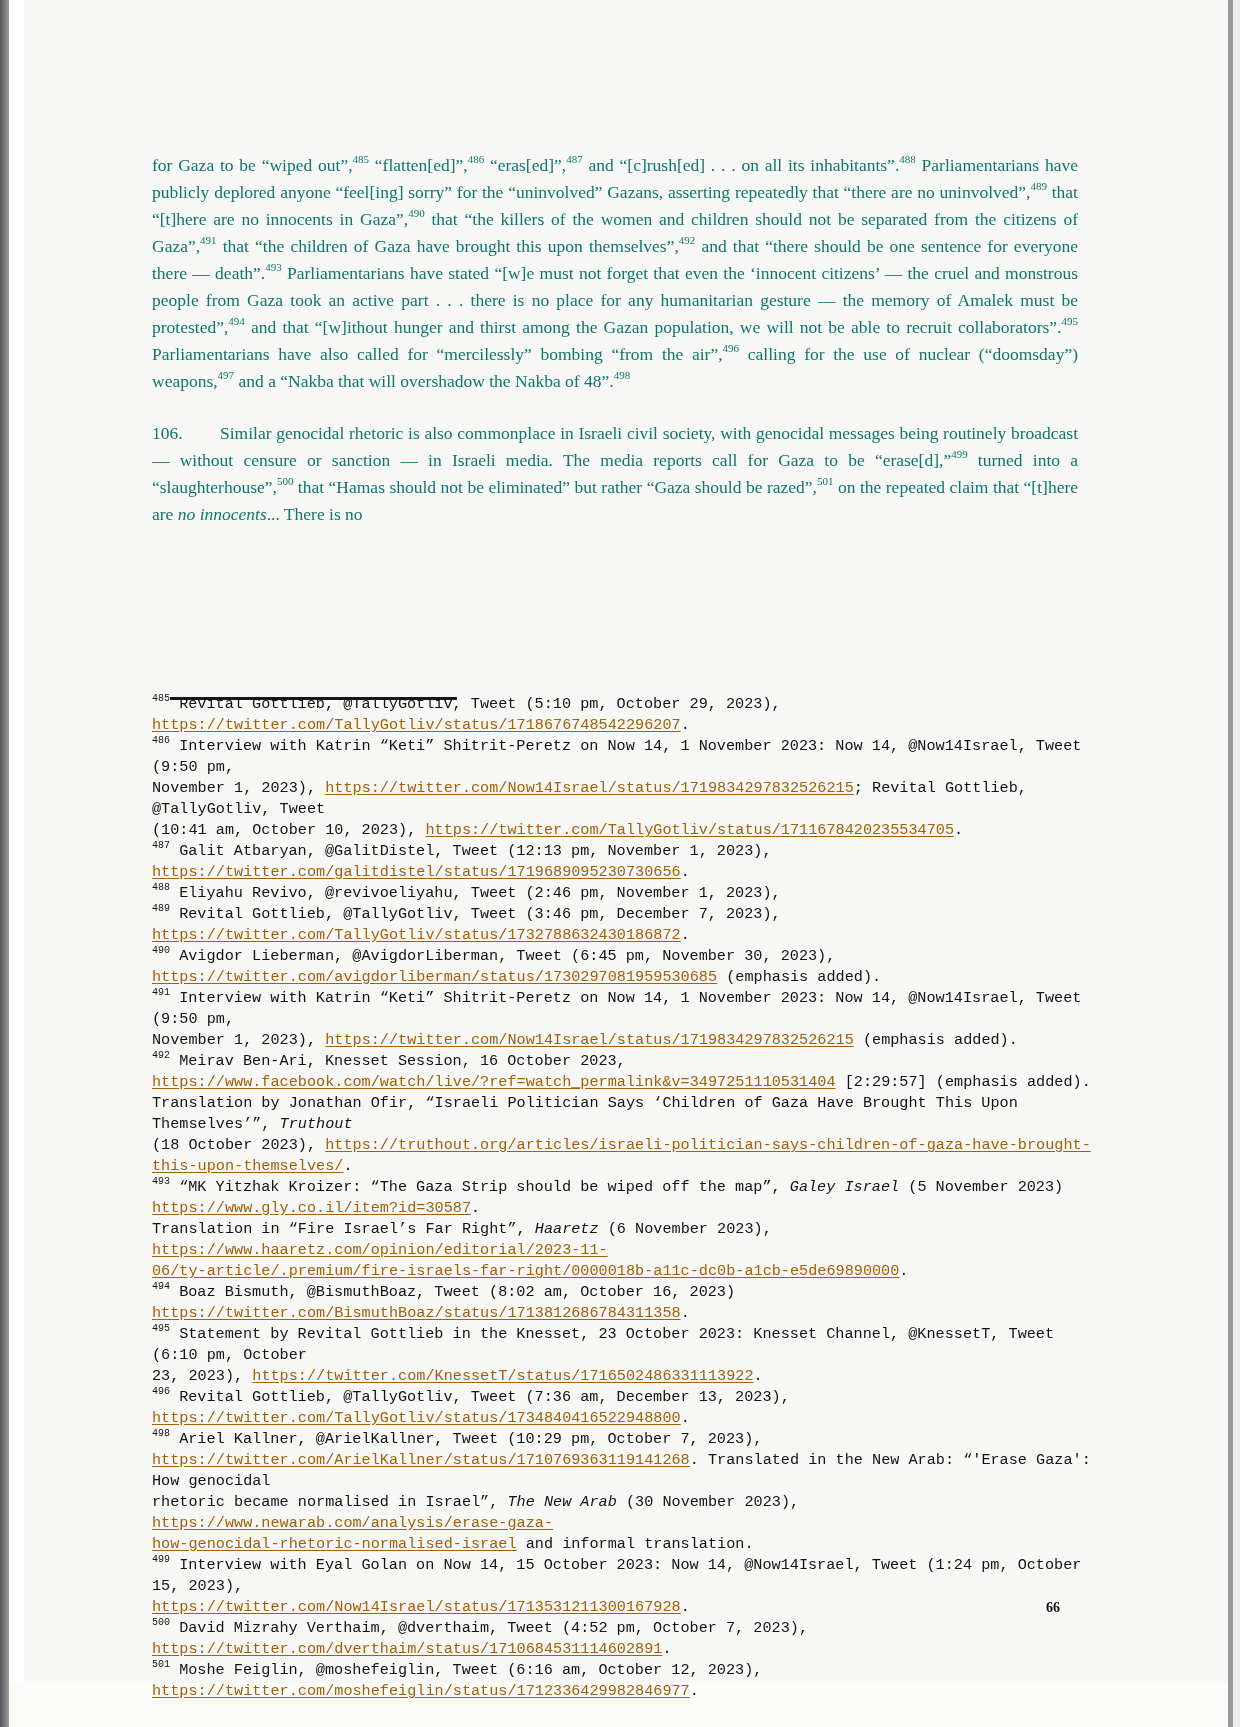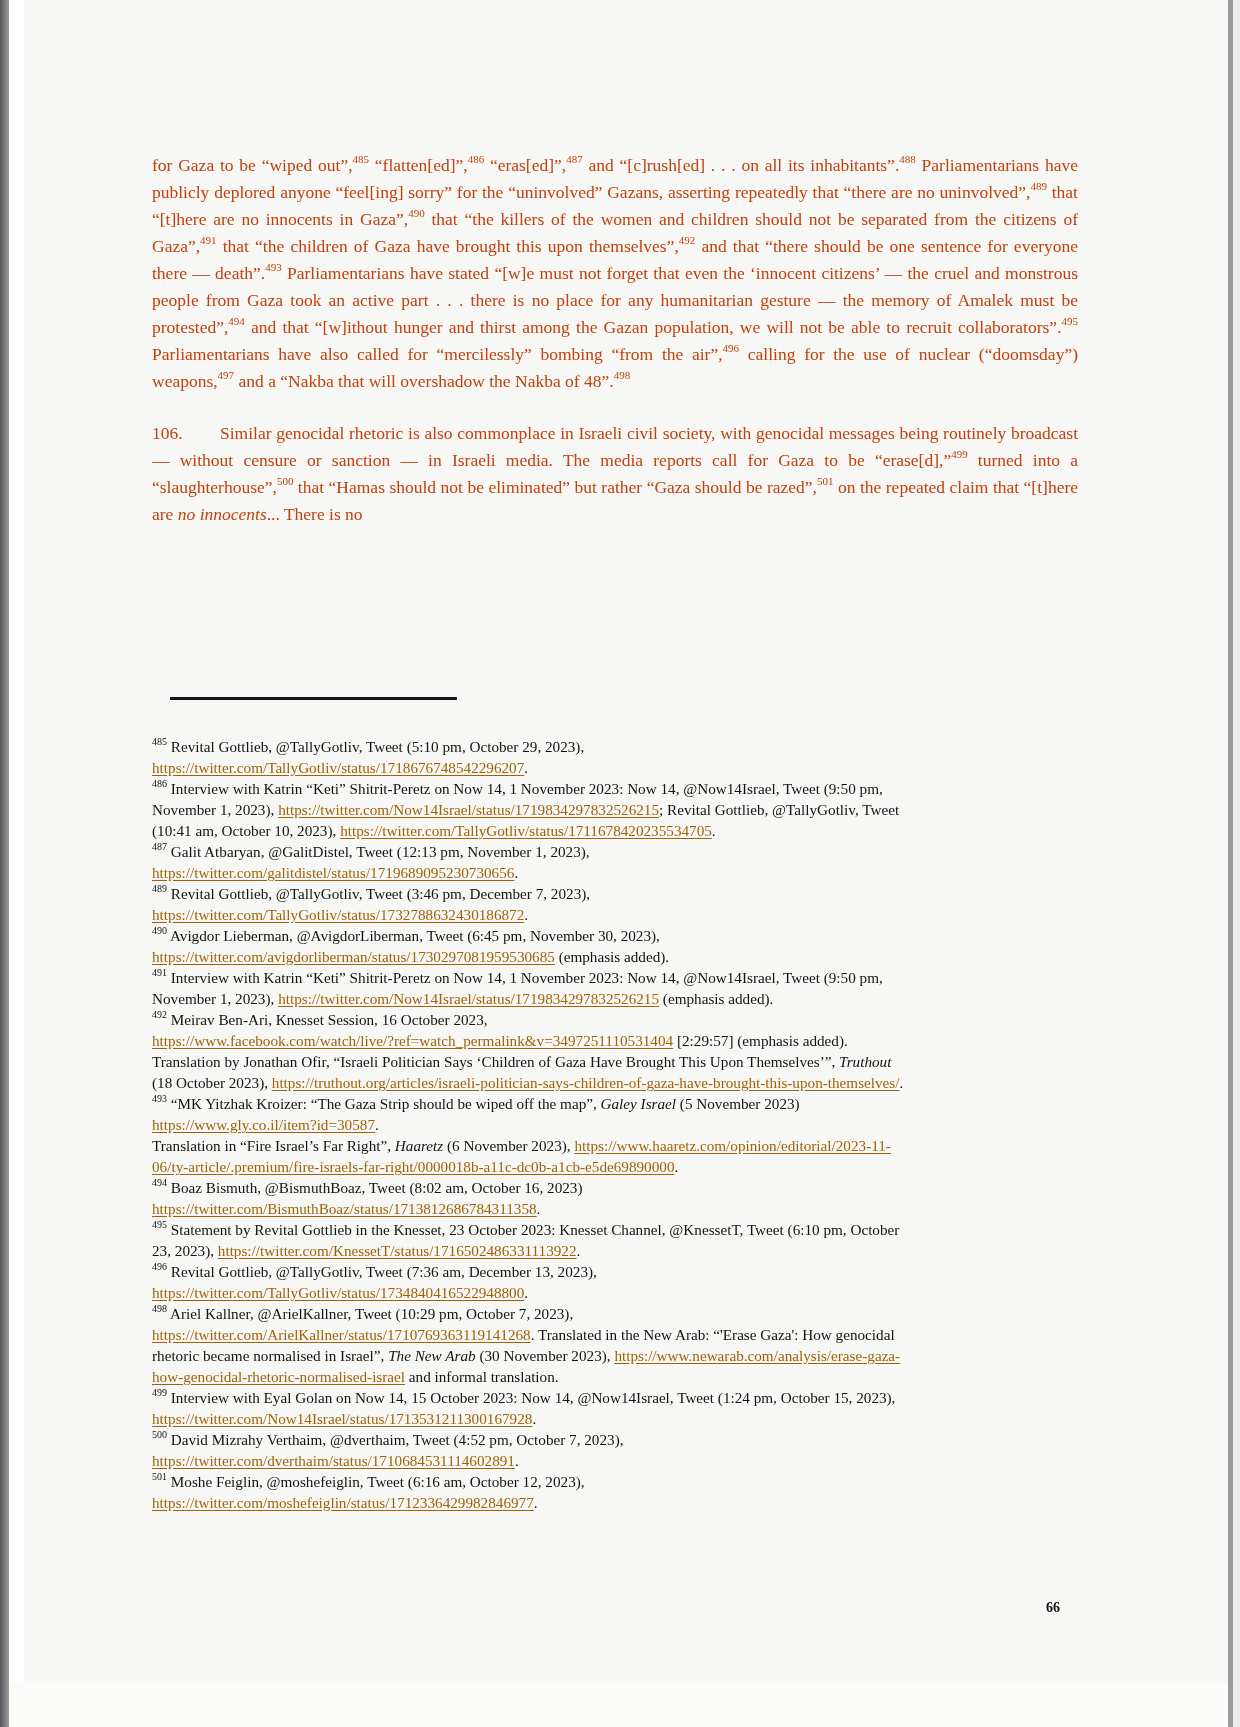--- a/index.html
+++ b/index.html
@@ -6,27 +6,27 @@
   .scan{position:relative;width:1240px;height:1727px;background:#f7f7f5;overflow:hidden;
         font-family:"Liberation Serif",serif;color:#151515;}
   .edge-left{position:absolute;left:0;top:0;width:9px;height:100%;
         background:linear-gradient(to right,#55555a,#9c9c9e);}
   .edge-left-gap{position:absolute;left:9px;top:0;width:15px;height:100%;background:#ffffff;}
   .edge-right-line{position:absolute;left:1228px;top:0;width:5px;height:100%;background:#9a9a9e;}
   .edge-right-outer{position:absolute;left:1233px;top:0;width:7px;height:100%;background:#ececec;}
   .bottom-band{position:absolute;left:9px;top:1683px;width:1219px;height:44px;background:#fbfbfa;}
 
   .body-text{position:absolute;left:152px;top:152px;width:926px;}
-  .bpara{margin:0;text-align:justify;font-size:17.5px;line-height:27px;color:#c2410c;}
+  .bpara{margin:0;text-align:justify;font-size:17.5px;line-height:27px;color:#0f766e;}
   .bpara + .bpara{margin-top:25px;}
   .pnum{display:inline-block;width:68px;}
   sup.ref{font-size:11px;line-height:0;position:relative;top:-1px;vertical-align:super;letter-spacing:0;}
 
   .fn-sep{position:absolute;left:170px;top:697px;width:287px;height:3px;background:#161616;}
-  .footnotes{position:absolute;left:152px;top:736px;width:940px;font-size:15.2px;line-height:21px;color:#131313;}
+  .footnotes{position:absolute;left:152px;top:694px;width:940px;font-size:15.2px;line-height:21px;color:#131313;font-family:Liberation Mono, monospace;}
   .footnote{margin:0;}
   .fn-line{margin:0;}
   .footnotes sup.ref{font-size:10px;top:-1px;}
   .lnk{text-decoration:underline;text-underline-offset:2px;color:#a16207;cursor:pointer;}
   em{font-style:italic;}
 
   .page-num{position:absolute;left:1046px;top:1600px;font-size:14px;font-weight:700;color:#111;}
 </style>
 </head>
 <body>
@@ -50,20 +50,21 @@
       <div class="footnote">
         <div class="fn-line"><sup class="ref">486</sup> <span>Interview with Katrin “Keti” Shitrit-Peretz on Now 14, 1 November 2023: Now 14, @Now14Israel, Tweet (9:50 pm,</span></div>
         <div class="fn-line"><span>November 1, 2023), </span><span class="lnk">https://twitter.com/Now14Israel/status/1719834297832526215</span><span>; Revital Gottlieb, @TallyGotliv, Tweet</span></div>
         <div class="fn-line"><span>(10:41 am, October 10, 2023), </span><span class="lnk">https://twitter.com/TallyGotliv/status/1711678420235534705</span><span>.</span></div>
       </div>
       <div class="footnote">
         <div class="fn-line"><sup class="ref">487</sup> <span>Galit Atbaryan, @GalitDistel, Tweet (12:13 pm, November 1, 2023),</span></div>
         <div class="fn-line"><span class="lnk">https://twitter.com/galitdistel/status/1719689095230730656</span><span>.</span></div>
       </div>
       <div class="footnote">
+        <div class="fn-line"><sup class="ref">488</sup> <span>Eliyahu Revivo, @revivoeliyahu, Tweet (2:46 pm, November 1, 2023),</span></div>
       </div>
       <div class="footnote">
         <div class="fn-line"><sup class="ref">489</sup> <span>Revital Gottlieb, @TallyGotliv, Tweet (3:46 pm, December 7, 2023),</span></div>
         <div class="fn-line"><span class="lnk">https://twitter.com/TallyGotliv/status/1732788632430186872</span><span>.</span></div>
       </div>
       <div class="footnote">
         <div class="fn-line"><sup class="ref">490</sup> <span>Avigdor Lieberman, @AvigdorLiberman, Tweet (6:45 pm, November 30, 2023),</span></div>
         <div class="fn-line"><span class="lnk">https://twitter.com/avigdorliberman/status/1730297081959530685</span><span> (emphasis added).</span></div>
       </div>
       <div class="footnote">

